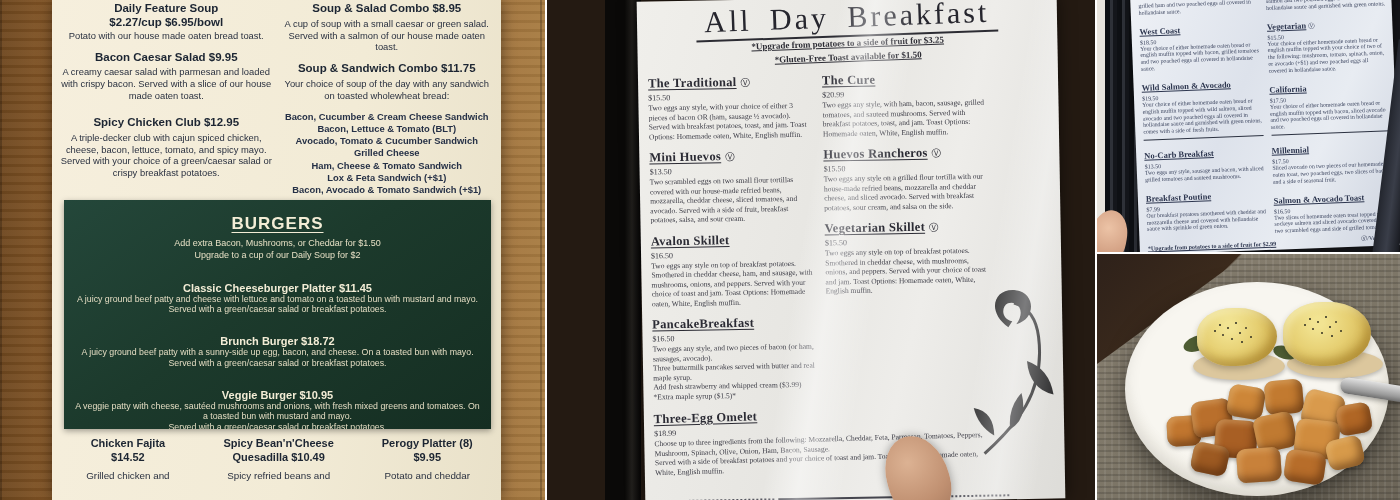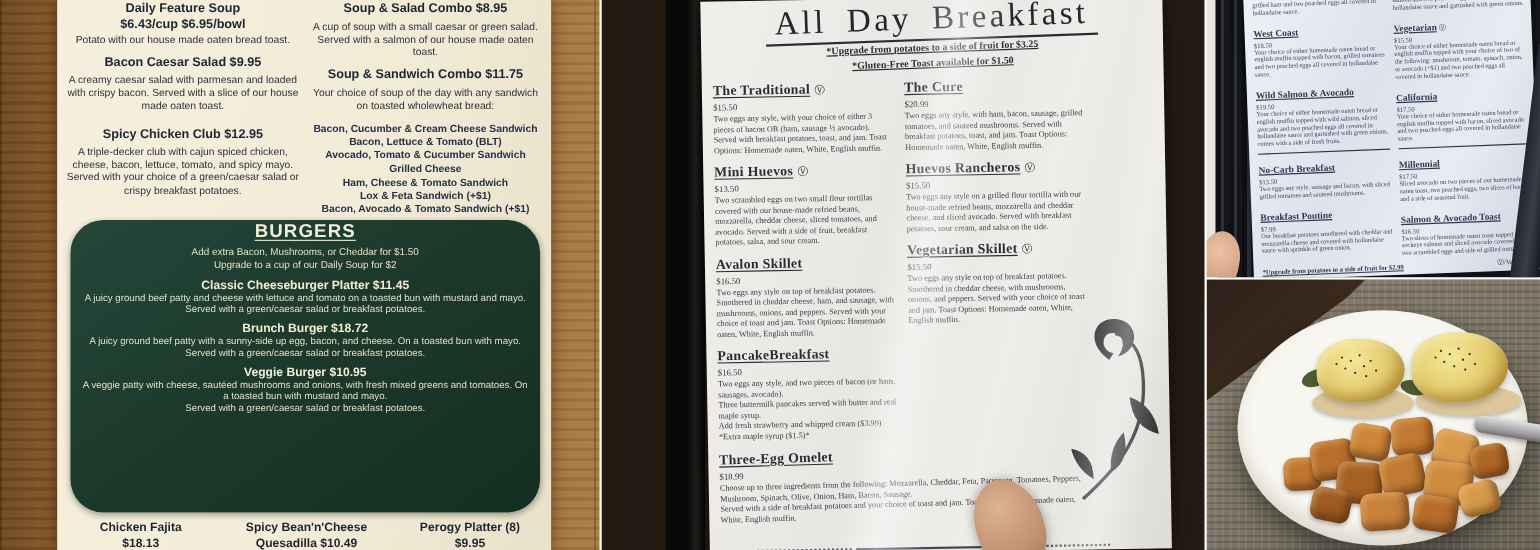--- a/index.html
+++ b/index.html
@@ -17,27 +17,27 @@
     background:linear-gradient(100deg,#f6efdd 0%, #f2ebd6 60%, #e9e1c9 100%);
     box-shadow:0 0 14px rgba(0,0,0,.45); color:#212a37; text-align:center; overflow:hidden; }
   .cols { display:flex; gap:8px; padding:2px 8px 0 8px; }
   .col { width:50%; }
   .lm-item { margin-bottom:9px; }
   .lm-name { font-size:11.5px; font-weight:700; color:#1c2532; line-height:1.2; white-space:pre-line; }
   .lm-price { font-size:11.5px; font-weight:700; color:#1c2532; }
   .lm-desc { font-size:9.4px; line-height:1.26; margin-top:2px; color:#2a3140; white-space:pre-line; }
   .sand-list { font-size:9.4px; font-weight:700; line-height:1.3; color:#253046; margin-top:6px; }
   .sand-list div { margin-bottom:0px;text-align:center; }
-  .burgers-box { margin:4px 10px 0 12px; height:266px; padding:0 10px 4px;
+  .burgers-box { margin:4px 10px 0 12px; height:229px; padding:14px 10px 4px;
     background:linear-gradient(145deg,#24473a 0%, #1c3a2c 45%, #152e22 100%);
-    color:#ece5cb; box-shadow:0 2px 6px rgba(0,0,0,.35); overflow:hidden;border-radius:30px; }
+    color:#ece5cb; box-shadow:0 2px 6px rgba(0,0,0,.35); overflow:hidden; }
   .burgers-title { font-size:17px; font-weight:700; letter-spacing:1px; color:#f3edd6;
     text-decoration:underline; text-underline-offset:3px; margin-bottom:4px; }
   .burgers-note { font-size:9px; line-height:1.3; color:#e7e0c5; }
-  .bg-item { margin-top:6px; }
+  .bg-item { margin-top:20px; }
   .bg-name { font-size:11px; font-weight:700; color:#f3edd6; }
   .bg-desc { font-size:8.8px; line-height:1.22; white-space:pre-line; color:#e3dcc2; }
   .bottom-row { display:flex; padding:8px 6px 0; }
   .br-cell { text-align:center; }
   .br-cell:nth-child(1){ width:32%; } .br-cell:nth-child(2){ width:37%; } .br-cell:nth-child(3){ width:31%; }
   .br-name { font-size:11px; font-weight:700; color:#1c2532; line-height:1.25; white-space:pre-line; }
   .br-desc { font-size:9.8px; margin-top:5px; color:#2a3140; }
 
   
   .panel-mid { position:absolute; left:547px; top:0; width:548px; height:500px; overflow:hidden;
@@ -132,21 +132,21 @@
 <body>
 
 <div class="stage">
 
   <div class="panel-left">
     <div class="paper-left">
       <div class="cols">
         <div class="col">
           <div class="lm-item">
             <div class="lm-name">Daily Feature Soup</div>
-            <div class="lm-price">$6.43/cup   $6.95/bowl</div>
+            <div class="lm-price">$2.27/cup   $6.95/bowl</div>
             <div class="lm-desc">Potato with our house made oaten bread toast.</div>
           </div>
           <div class="lm-item">
             <div class="lm-name">Bacon Caesar Salad $9.95</div>
             <div class="lm-desc">A creamy caesar salad with parmesan and loaded with crispy bacon. Served with a slice of our house made oaten toast.</div>
           </div>
           <div class="lm-item" style="margin-top:14px;">
             <div class="lm-name">Spicy Chicken Club $12.95</div>
             <div class="lm-desc">A triple-decker club with cajun spiced chicken, cheese, bacon, lettuce, tomato, and spicy mayo.
 Served with your choice of a green/caesar salad or crispy breakfast potatoes.</div>
@@ -190,21 +190,21 @@
         <div class="bg-item">
           <div class="bg-name">Veggie Burger $10.95</div>
           <div class="bg-desc">A veggie patty with cheese, sautéed mushrooms and onions, with fresh mixed greens and tomatoes. On a toasted bun with mustard and mayo.
 Served with a green/caesar salad or breakfast potatoes.</div>
         </div>
       </div>
 
       <div class="bottom-row">
         <div class="br-cell">
           <div class="br-name">Chicken Fajita
-$18.13</div>
+$14.52</div>
           <div class="br-desc">Grilled chicken and</div>
         </div>
         <div class="br-cell">
           <div class="br-name">Spicy Bean'n'Cheese
 Quesadilla $10.49</div>
           <div class="br-desc">Spicy refried beans and</div>
         </div>
         <div class="br-cell">
           <div class="br-name">Perogy Platter (8)
 $9.95</div>

